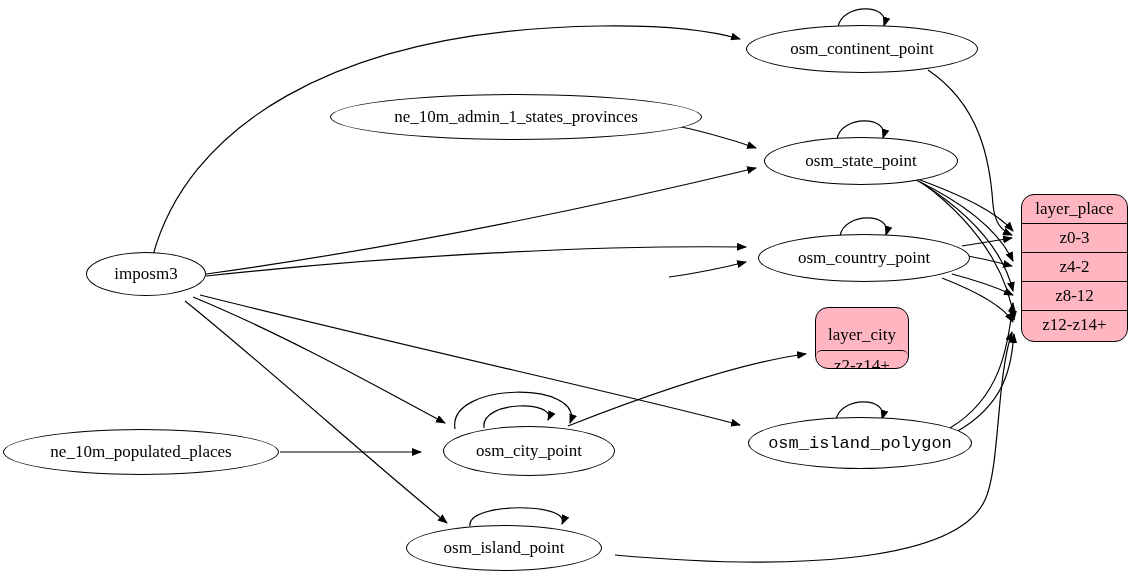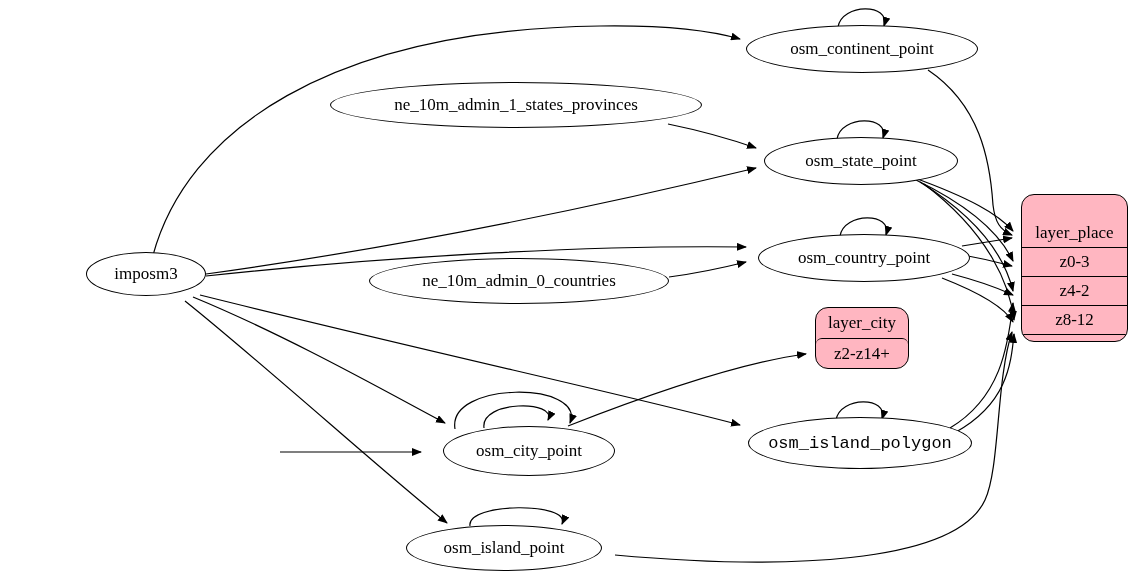--- a/index.html
+++ b/index.html
@@ -83,28 +83,28 @@
       <path d="M 615,555 C 780,570 955,565 985,500 C 1000,468 996,380 1012,332" marker-end="url(#arrow)"></path>
 
       <path d="M 568,426 C 660,390 745,362 806,354" marker-end="url(#arrow)"></path>
     </g>
   </svg>
 
   <div class="node" style="left:86px;top:252px;width:120px;height:44px;">
     <span>imposm3</span>
   </div>
 
-  <div class="node" style="left:330px;top:82px;width:372px;height:46px;">
+  <div class="node" style="left:330px;top:94px;width:372px;height:46px;">
     <span>ne_10m_admin_1_states_provinces</span>
   </div>
 
-  <div class="node" style="left:369px;top:258px;width:300px;height:46px;">
-    <span>ne_10m_admin_0_countries</span>
+
+  <div class="node" style="left:3px;top:429px;width:276px;height:46px;">
+    <span>ne_10m_populated_places</span>
   </div>
-
 
   <div class="node" style="left:746px;top:25px;width:232px;height:48px;">
     <span>osm_continent_point</span>
   </div>
 
   <div class="node" style="left:758px;top:234px;width:212px;height:48px;">
     <span>osm_country_point</span>
   </div>
 
   <div class="node" style="left:764px;top:137px;width:194px;height:48px;">
@@ -117,30 +117,30 @@
 
   <div class="node" style="left:748px;top:417px;width:224px;height:52px;font-family:Liberation Mono, monospace;">
     <span>osm_island_polygon</span>
   </div>
 
   <div class="node" style="left:406px;top:525px;width:196px;height:46px;">
     <span>osm_island_point</span>
   </div>
 
   <div class="record" style="left:815px;top:307px;width:94px;height:62px;background:#ffb6c1;">
-    <div class="cell" style="height:30px;">
+    <div class="cell" style="height:30px;margin-top:12px;">
       <span>layer_city</span>
     </div>
     <div class="cell" style="height:30px;border-radius:6px;">
       <span>z2-z14+</span>
     </div>
   </div>
 
   <div class="record" style="left:1021px;top:194px;width:107px;height:148px;background:#ffb6c1;">
-    <div class="cell" style="height:28px;margin-top:24px;">
+    <div class="cell" style="height:28px;">
       <span>layer_place</span>
     </div>
     <div class="cell" style="height:29px;">
       <span>z0-3</span>
     </div>
     <div class="cell" style="height:29px;">
       <span>z4-2</span>
     </div>
     <div class="cell" style="height:29px;">
       <span>z8-12</span>

